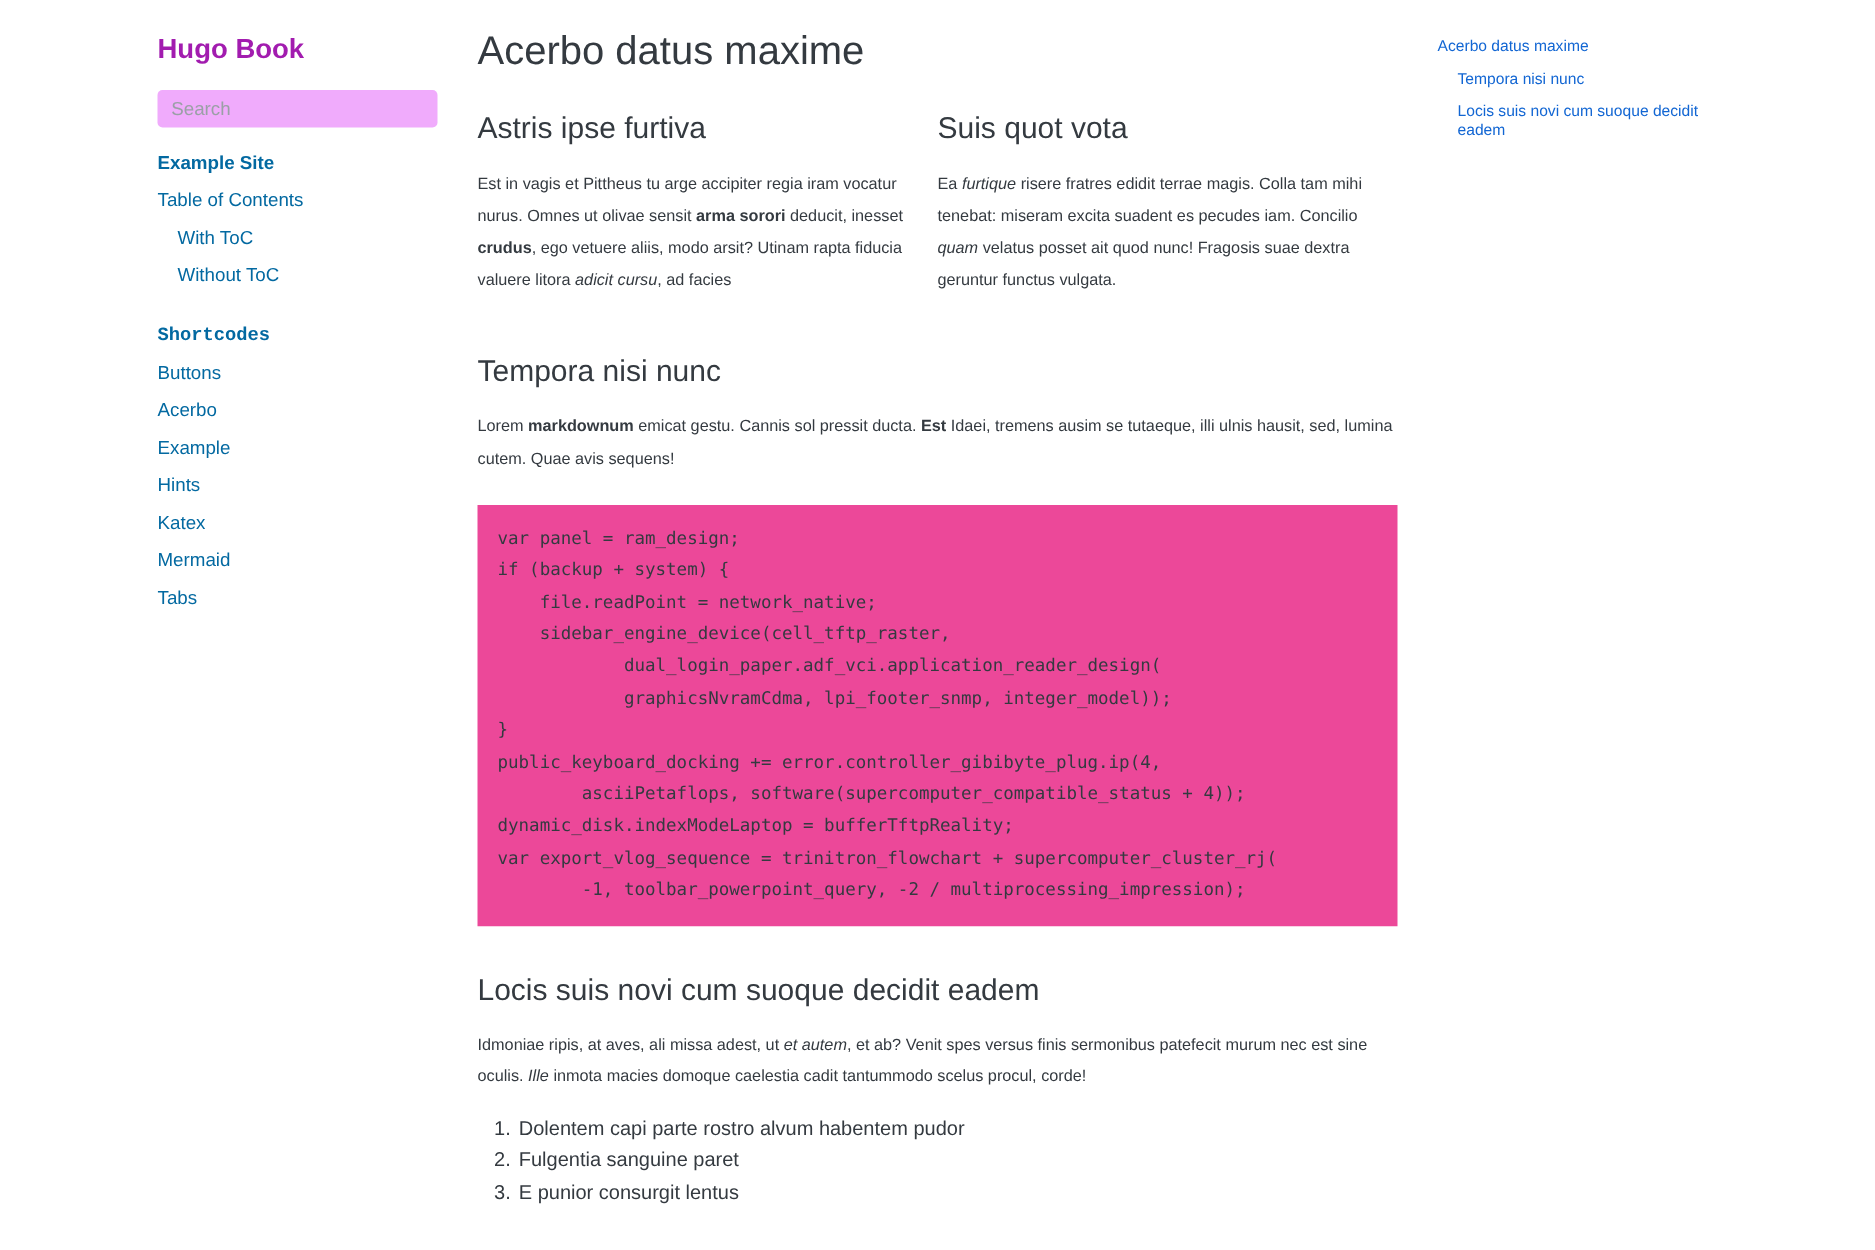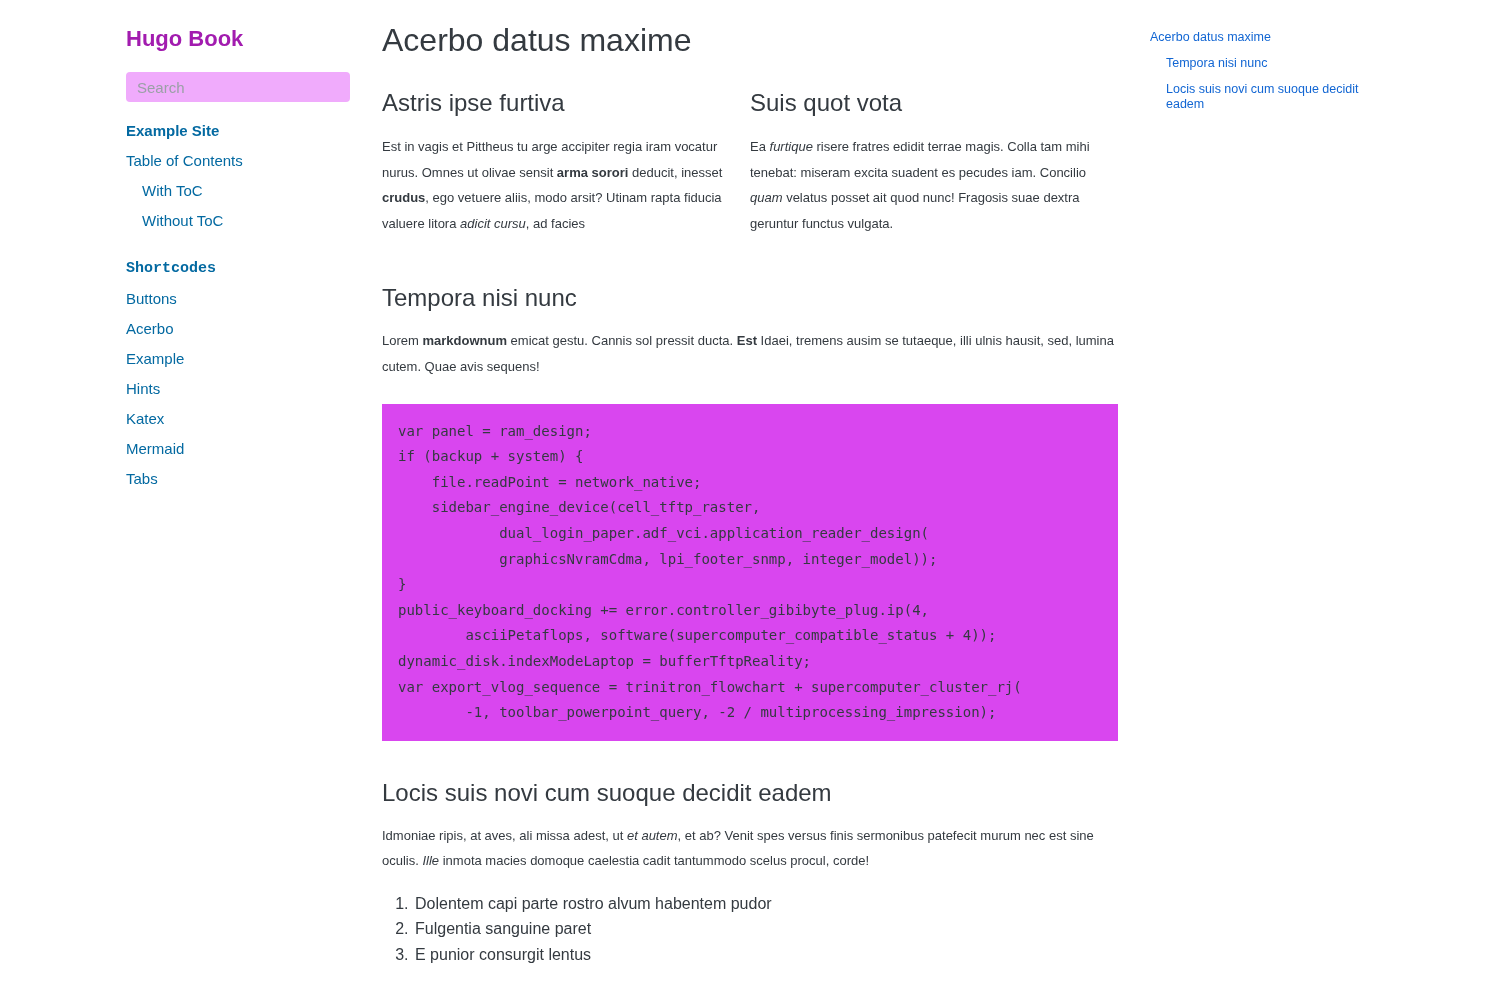--- a/index.html
+++ b/index.html
@@ -38,21 +38,21 @@
   .content { flex: 0 0 768px; width: 768px; padding: 0 16px; }
   .page-title { font-size: 32px; font-weight: 400; margin: 22px 0 0; }
   h2 { font-size: 24px; font-weight: 400; margin: 0; }
   .columns { display: flex; margin-top: 30px; }
   .col { flex: 1 1 0; }
   p { font-size: 13px; line-height: 25.6px; margin: 0; }
   .col p { margin-top: 17px; }
   .h2-tempora { margin-top: 48px; }
   .p-tempora { margin-top: 16px; }
   pre.code {
-    margin: 24px 0 0; background: #d946ef;
+    margin: 24px 0 0; background: #ec4899;
     padding: 15px 16px; font-family: "DejaVu Sans Mono", monospace;
     font-size: 14px; line-height: 25.6px; color: #343a40;
     white-space: pre; overflow: hidden;
   }
   .h2-locis { margin-top: 38px; }
   .p-locis { margin-top: 16px; }
   ol.list { margin: 17px 0 0; padding-left: 31px; font-size: 16px; line-height: 25.6px; }
   ol.list li { padding-left: 2px; }
 
   

